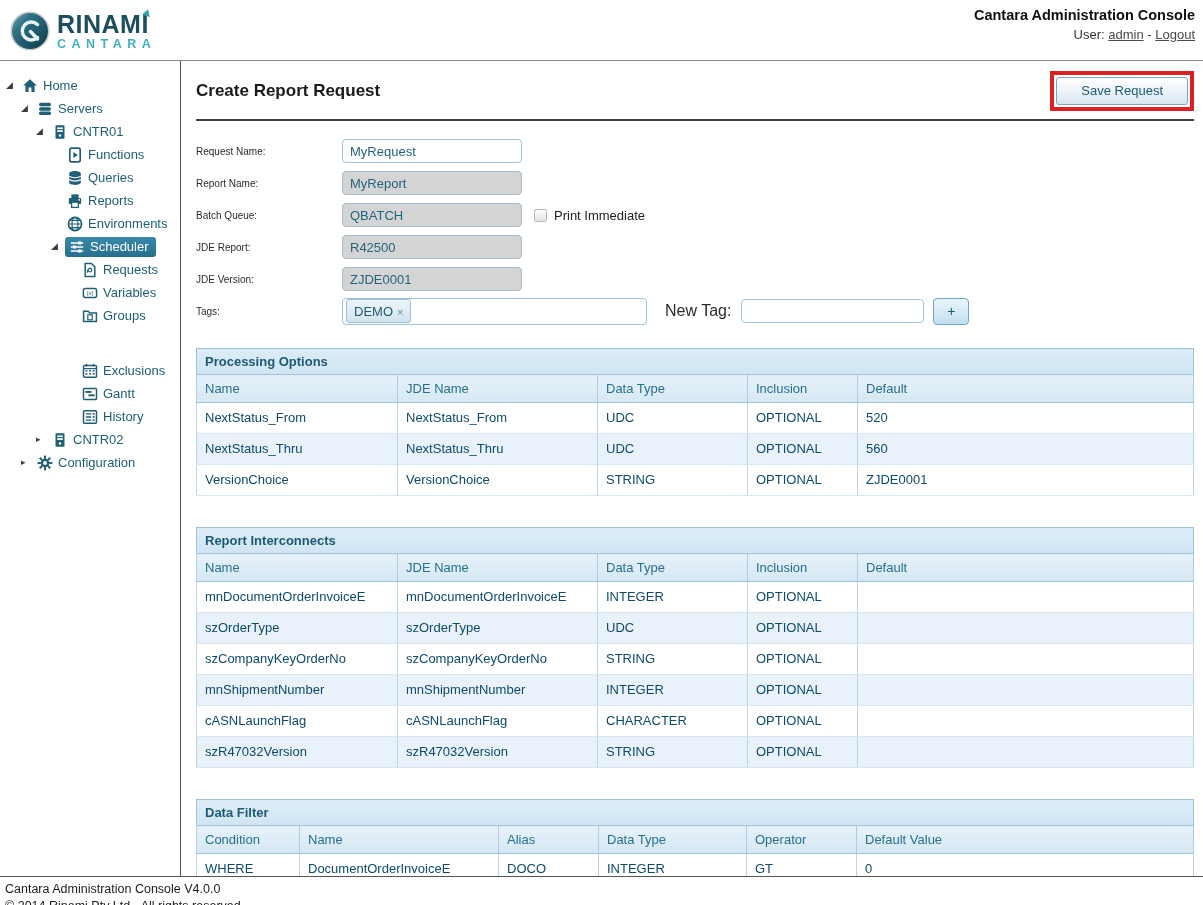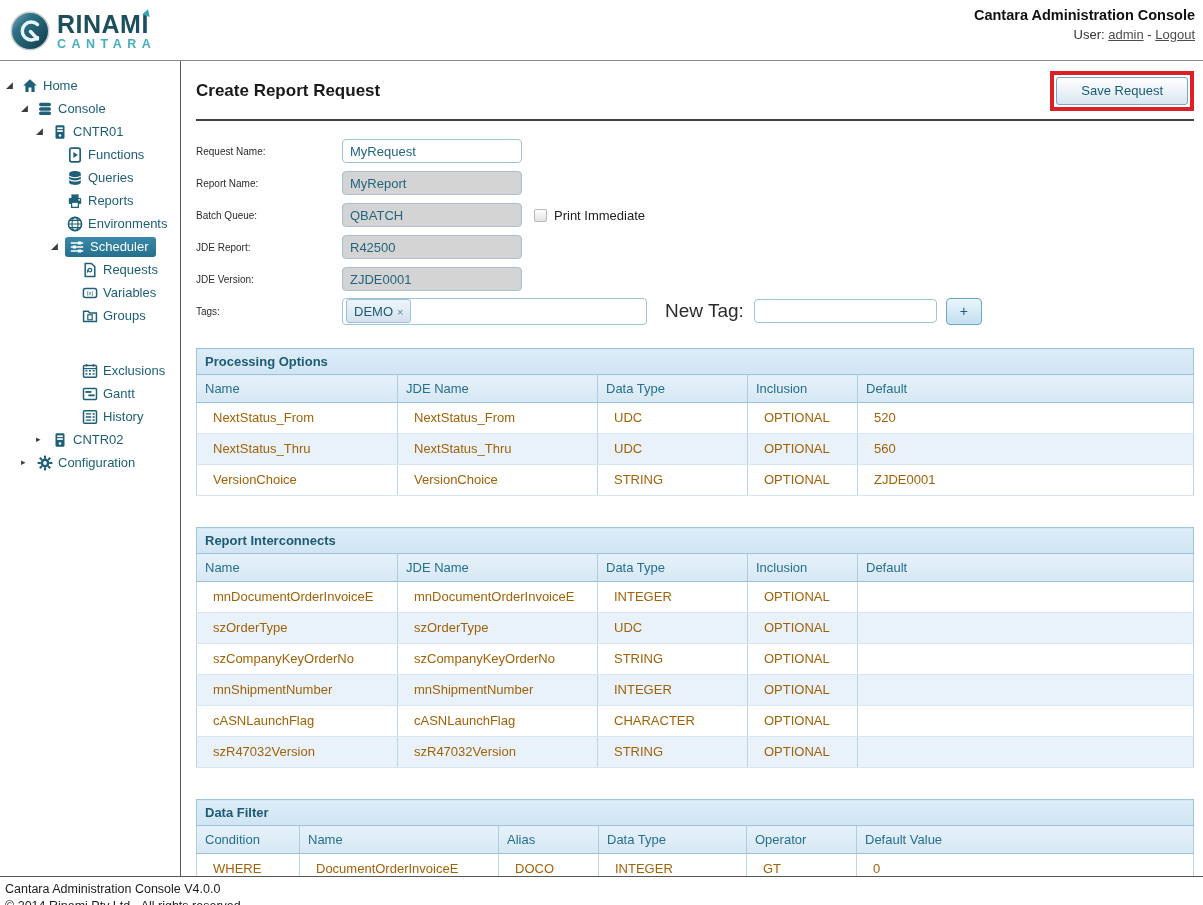--- a/index.html
+++ b/index.html
@@ -44,30 +44,30 @@
   .frow { display:flex; align-items:center; height:32px; }
   .flabel { width:146px; flex:none; font-size:10px; color:#2b2b2b; }
   .inp { width:180px; height:24px; border:1px solid #9ec5db; border-radius:4px; padding:0 7px; font:13px "Liberation Sans",sans-serif; color:#23647f; background:#fff; }
   .inp:disabled { background:#d4d4d4; border-color:#a8bfcc; color:#23647f; -webkit-text-fill-color:#23647f; opacity:1; }
   .cb { width:13px; height:13px; border:1px solid #b9b9b9; background:linear-gradient(#fdfdfd,#e3e3e3); border-radius:2px; margin:0 7px 0 12px; flex:none; cursor:pointer; }
   .cb-label { font-size:13px; color:#222; }
   .tags-row { display:flex; align-items:center; height:32px; }
   .tags-box { width:305px; height:27px; border:1px solid #9ec5db; border-radius:4px; display:flex; align-items:center; padding:2px 3px; background:#fff; }
   .chip { display:inline-flex; align-items:center; gap:4px; background:linear-gradient(#eef5fa,#d2e2ee); border:1px solid #9cc0d6; border-radius:3px; padding:1px 7px; font-size:13px; color:#1d5a73; height:24px; }
   .chip .x { font-size:11px; color:#5a8aa0; cursor:pointer; position:relative; top:1px; }
-  .newtag-label { font-size:19px; color:#2b2b2b; margin-left:18px; margin-right:10px; }
+  .newtag-label { font-size:16px; color:#2b2b2b; margin-left:18px; margin-right:10px; }
   .newtag-inp { width:183px; }
   .plus-btn { width:36px; height:27px; background:linear-gradient(#eaf5fc,#c3dff0); border:1px solid #6fa7c6; border-radius:4px; color:#1d5a73; font-size:14px; margin-left:9px; cursor:pointer; font-family:"Liberation Sans",sans-serif; }
 
   
   .tables-container { margin-top:21px; }
   .dtable { border-collapse:collapse; table-layout:fixed; width:998px; margin-bottom:31px; font-size:13px; border:1px solid #9fc4da; }
   .dtable td.titlecell { background:linear-gradient(#ddedf9,#d0e4f3); color:#1d5a73; font-weight:bold; padding:5px 8px; border:1px solid #9fc4da; }
   .dtable th { background:linear-gradient(#e6f1fa,#d6e8f4); color:#26708e; font-weight:normal; text-align:left; padding:6px 8px; border:1px solid #aecde1; border-bottom:1px solid #9cc2d8; }
-  .dtable td.cell { padding:7px 16px 8px; color:#a16207; border:1px solid #b9d5e6; border-top:none; border-bottom:1px solid #d7e7f2; overflow:hidden; white-space:nowrap; }
+  .dtable td.cell { padding:7px 8px 8px; color:#0c4a6e; border:1px solid #b9d5e6; border-top:none; border-bottom:1px solid #d7e7f2; overflow:hidden; white-space:nowrap; }
   .dtable tr.alt td.cell { background:#e9f2fa; }
 
   
   .footer { height:43px; border-top:1px solid #565656; padding:4px 0 0 5px; font-size:12.5px; color:#1c1c1c; line-height:1.35; }
 </style>
 </head>
 <body>
 
 <div class="app">
 
@@ -118,21 +118,21 @@
         <div class="tree-row" style="padding-left: 21px;">
           <span class="tw">◢</span>
           <span class="pill">
             <span class="ticon">
               <svg viewBox="0 0 16 16">
                 <rect x="2" y="1.8" width="12" height="3.5" rx="1.7"></rect>
                 <rect x="2" y="6.2" width="12" height="3.5" rx="1.7"></rect>
                 <rect x="2" y="10.6" width="12" height="3.5" rx="1.7"></rect>
               </svg>
             </span>
-            <span class="tlabel">Console</span>
+            <span class="tlabel">Servers</span>
           </span>
         </div>
         <div class="tree-row" style="padding-left: 36px;">
           <span class="tw">◢</span>
           <span class="pill">
             <span class="ticon">
               <svg viewBox="0 0 16 16">
                 <rect x="3.5" y="1.3" width="9" height="13.4" rx="1.2"></rect>
                 <rect x="5.2" y="3.4" width="5.6" height="1.7" fill="#fff"></rect>
                 <rect x="5.2" y="6.2" width="5.6" height="1.7" fill="#fff"></rect>

